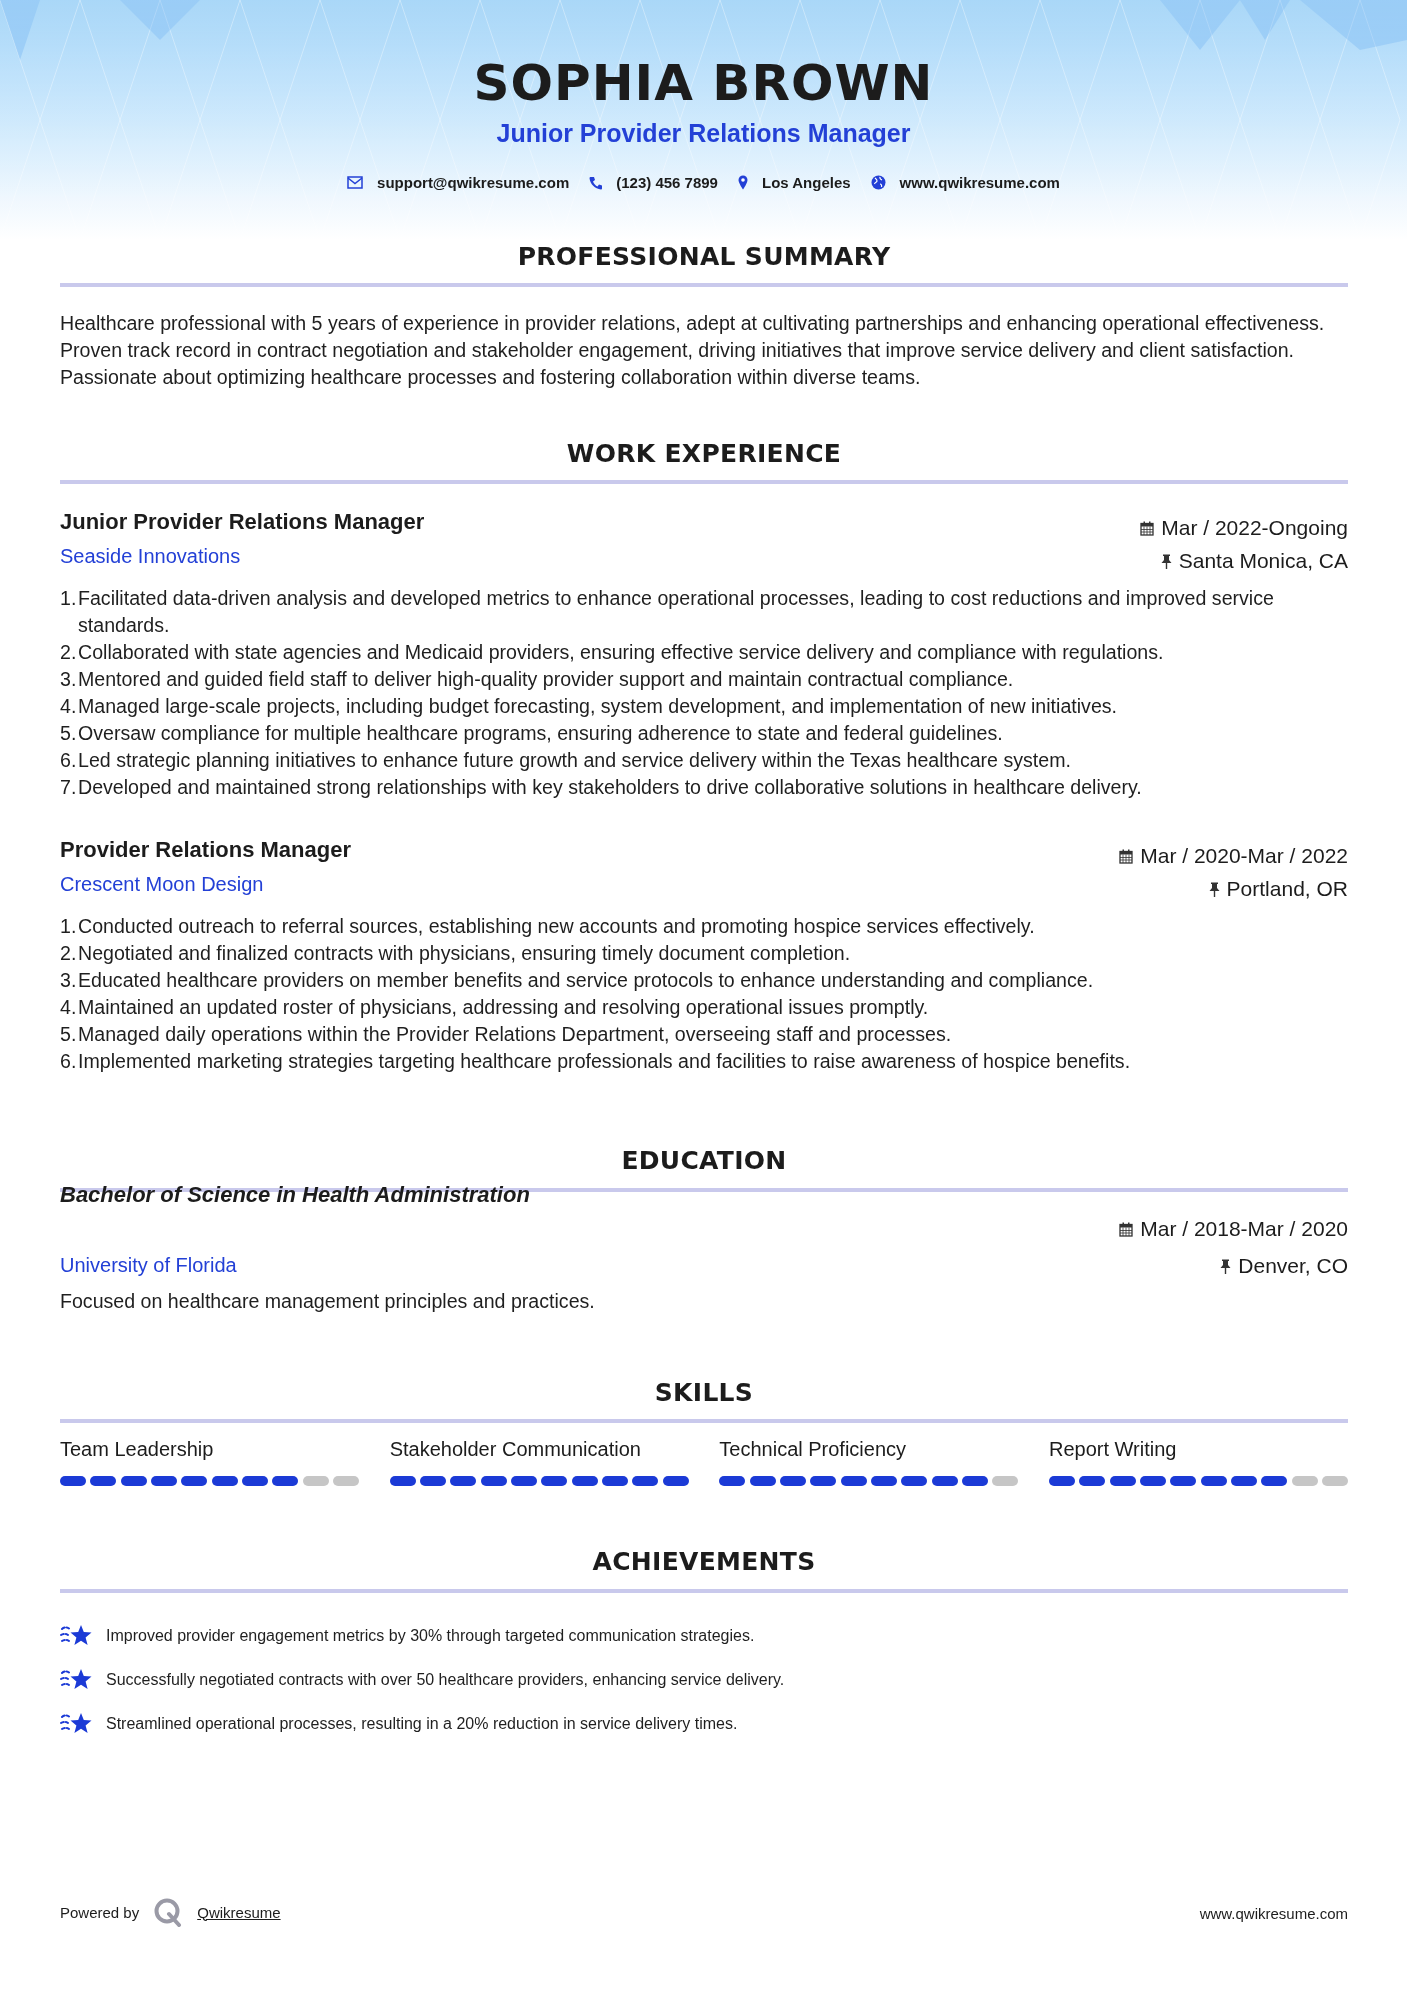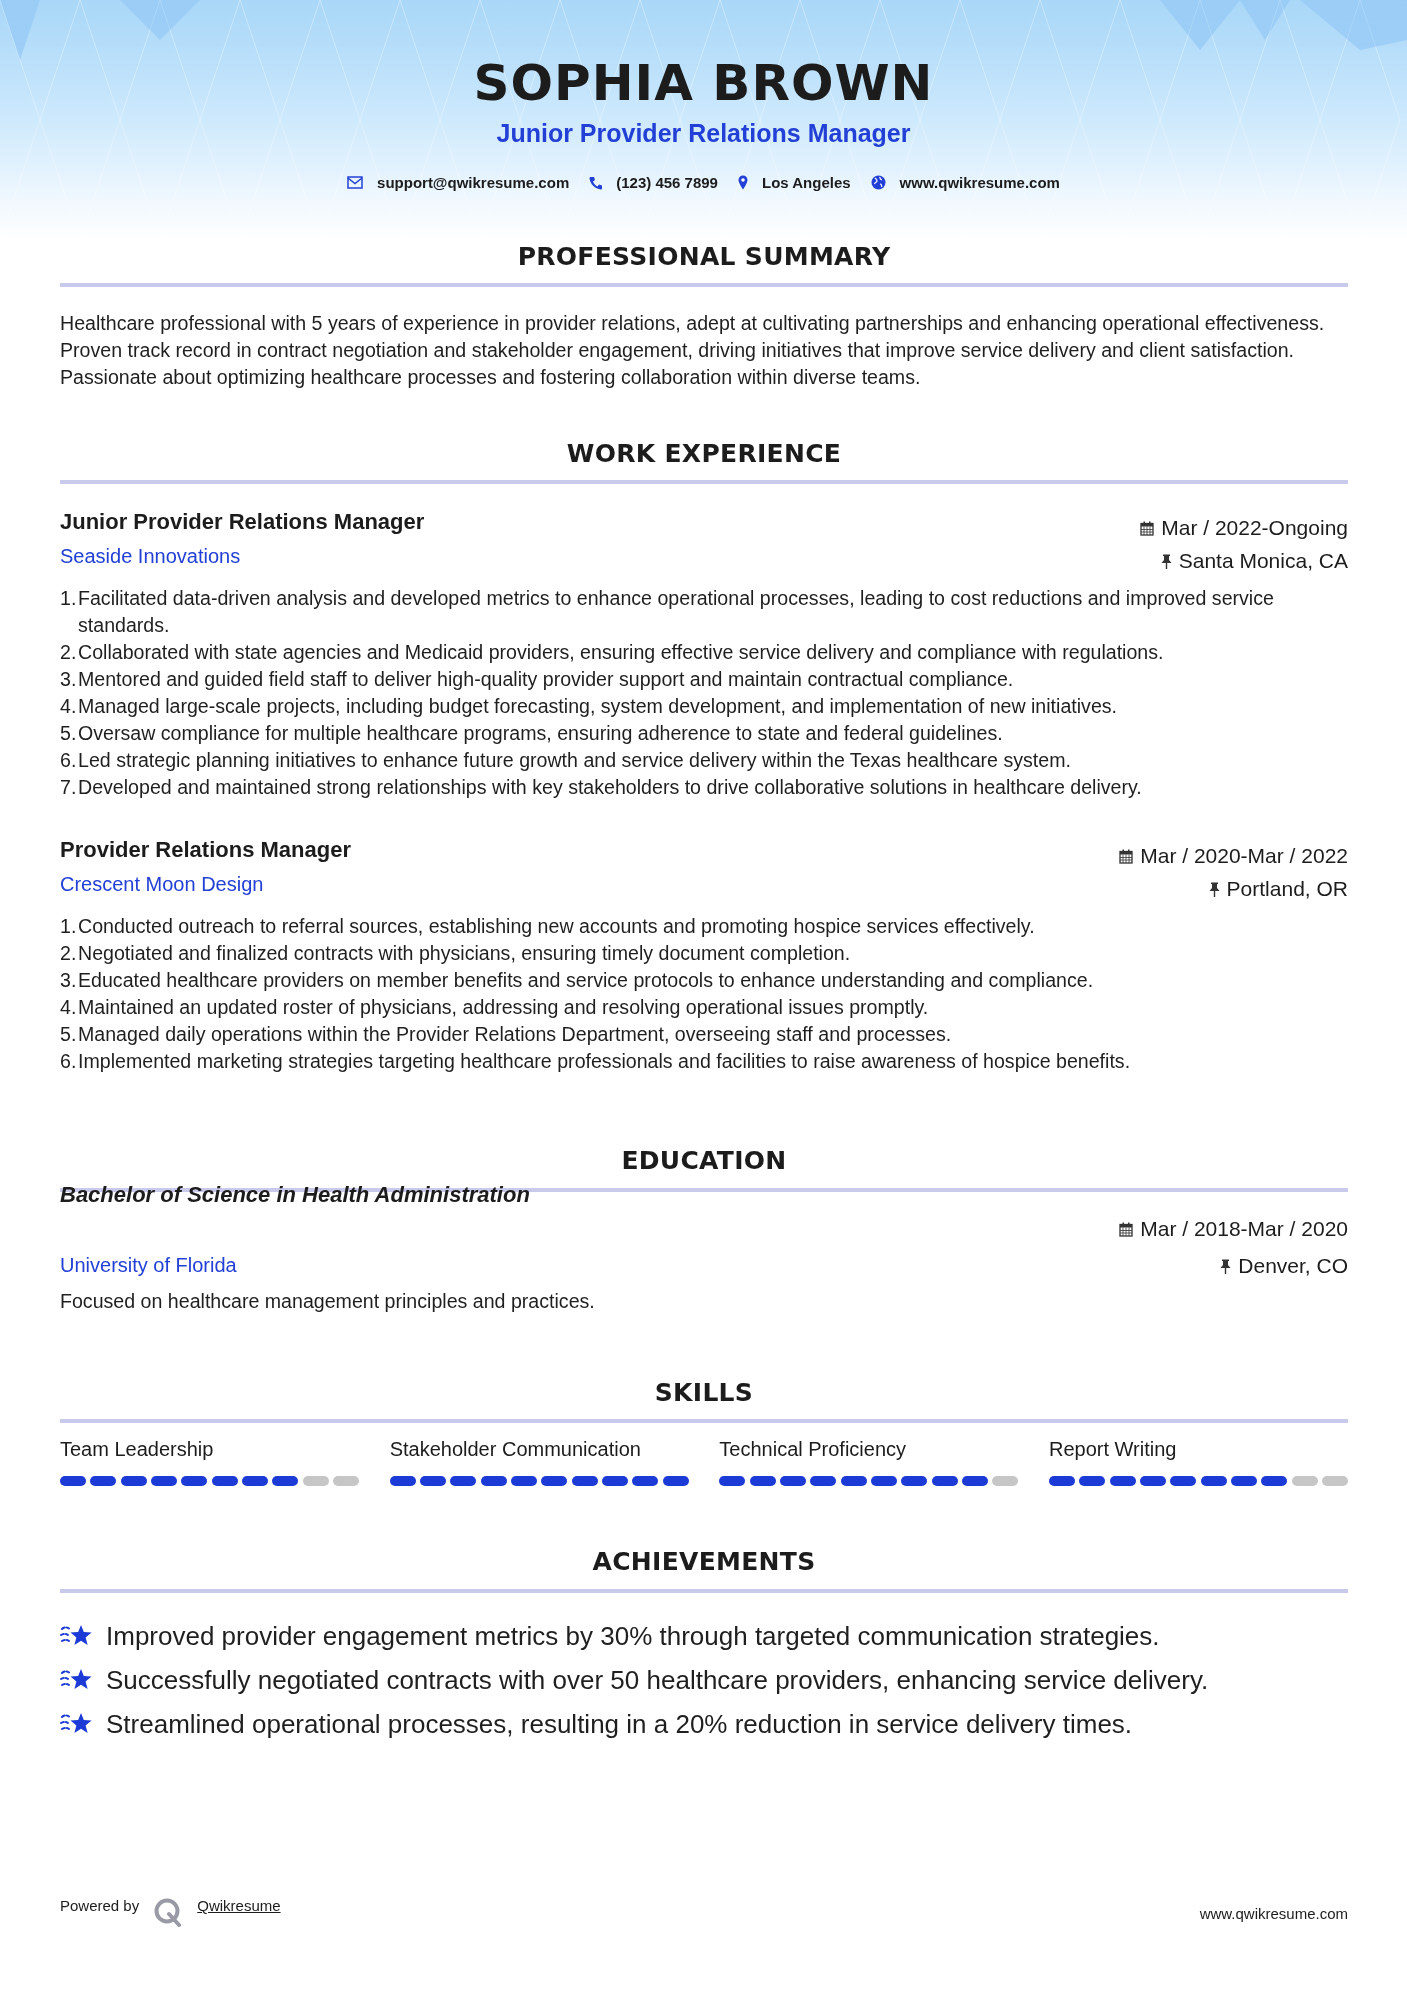--- a/index.html
+++ b/index.html
@@ -36,24 +36,24 @@
   ol.bullets li .txt { flex: 1; }
 
   .skills { position: absolute; left: 60px; top: 1438px; width: 1288px; display: flex; justify-content: space-between; }
   .skill { width: 299px; }
   .skill-name { font-size: 20px; color: #1c1c1c; height: 30px; }
   .skill-bar { display: flex; justify-content: space-between; margin-top: 8px; }
   .skill-bar .seg { width: 26px; height: 10px; border-radius: 5px; background: #c6c6c6; }
   .skill-bar .seg.on { background: #1b3ad6; }
 
   .ach-list { position: absolute; left: 60px; top: 1614px; width: 1290px; list-style: none; }
-  .ach-list li { display: flex; align-items: center; height: 44px; font-size: 26px; color: #1f1f1f; }
+  .ach-list li { display: flex; align-items: center; height: 44px; font-size: 16px; color: #1f1f1f; }
   .ach-list li svg { margin-right: 12px; flex: 0 0 auto; }
 
-  .footer-left { position: absolute; left: 60px; top: 1897px; display: flex; align-items: flex-start; font-size: 15px; color: #1c1c1c; }
+  .footer-left { position: absolute; left: 60px; top: 1897px; display: flex; align-items: center; font-size: 15px; color: #1c1c1c; }
   .footer-left .logo { margin: 0 14px 0 14px; }
   .footer-left .brand { text-decoration: underline; color: #1c1c1c; }
   .footer-right { position: absolute; right: 59px; top: 1905px; font-size: 15px; color: #1c1c1c; }
 </style>
 </head>
 <body>
 
 <div class="header-bg">
   <svg width="1407" height="240" viewBox="0 0 1407 240">
     <defs>

